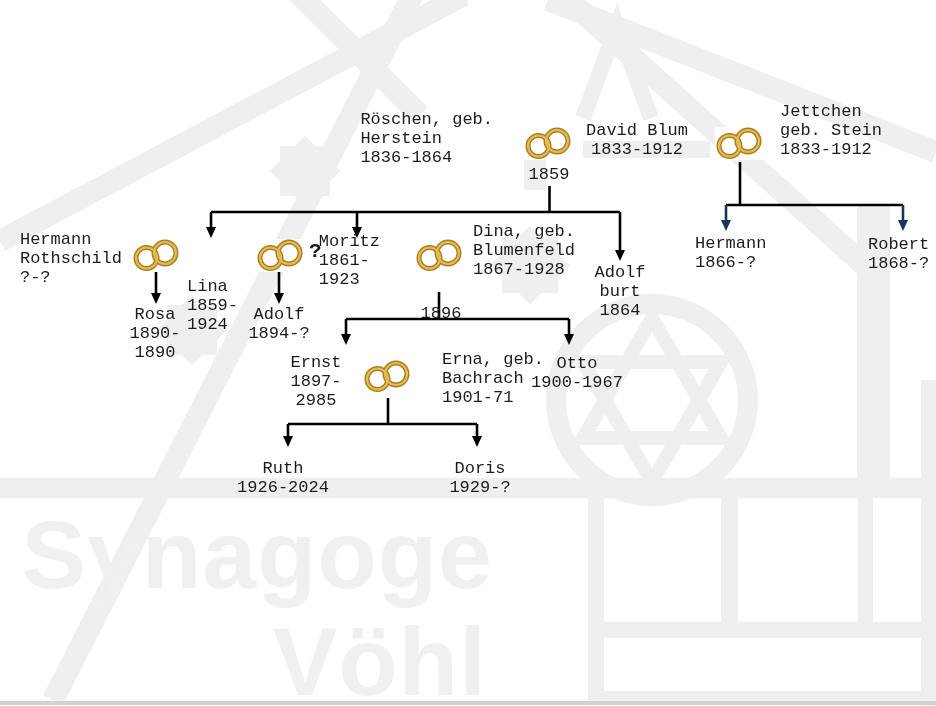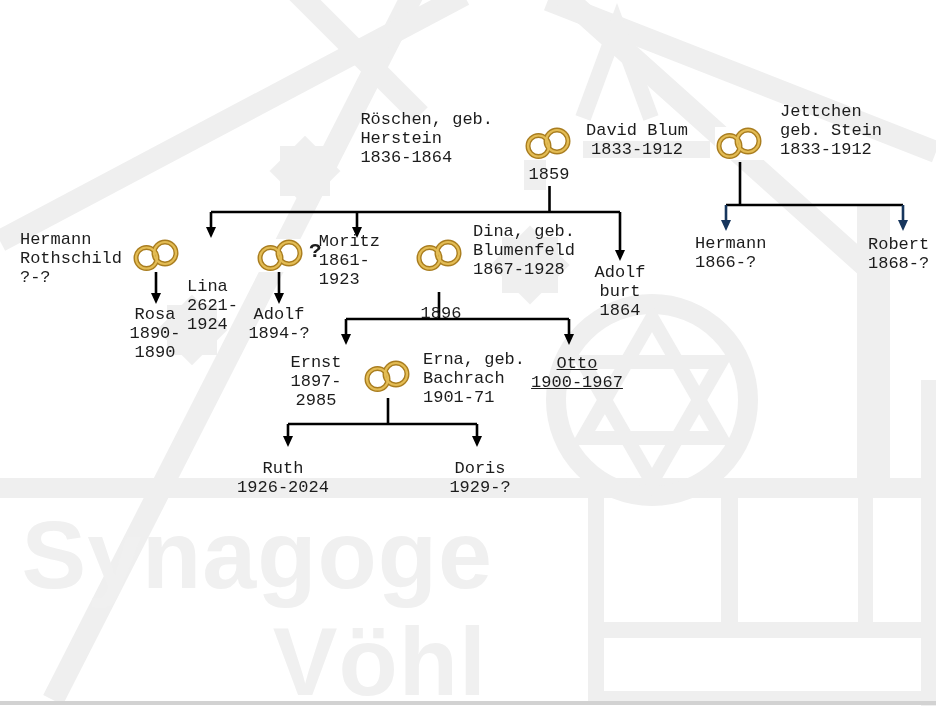--- a/index.html
+++ b/index.html
@@ -181,21 +181,21 @@
   </div>
 
   <div class="p rt" style="right:814px;top:230px;">
     <div>Hermann</div>
     <div>Rothschild</div>
     <div>?-?</div>
   </div>
 
   <div class="p" style="left:187px;top:235px;margin-top:42px;">
     <div>Lina</div>
-    <div>2621-</div>
+    <div>1859-</div>
     <div>1924</div>
   </div>
 
   <div class="p rt" style="right:556px;top:232px;">
     <div>Moritz</div>
     <div>1861-</div>
     <div>1923</div>
   </div>
 
   <div class="p" style="left:473px;top:222px;">
@@ -230,27 +230,27 @@
     <div>Adolf</div>
     <div>1894-?</div>
   </div>
 
   <div class="p ctr" style="left:316px;top:353px;">
     <div>Ernst</div>
     <div>1897-</div>
     <div>2985</div>
   </div>
 
-  <div class="p" style="left:423px;top:350px;">
+  <div class="p" style="left:442px;top:350px;">
     <div>Erna, geb.</div>
     <div>Bachrach</div>
     <div>1901-71</div>
   </div>
 
-  <div class="p ctr" style="left:577px;top:354px;text-decoration:underline;">
+  <div class="p ctr" style="left:577px;top:354px;">
     <div>Otto</div>
     <div>1900-1967</div>
   </div>
 
   <div class="p ctr" style="left:283px;top:459px;">
     <div>Ruth</div>
     <div>1926-2024</div>
   </div>
 
   <div class="p ctr" style="left:480px;top:459px;">

